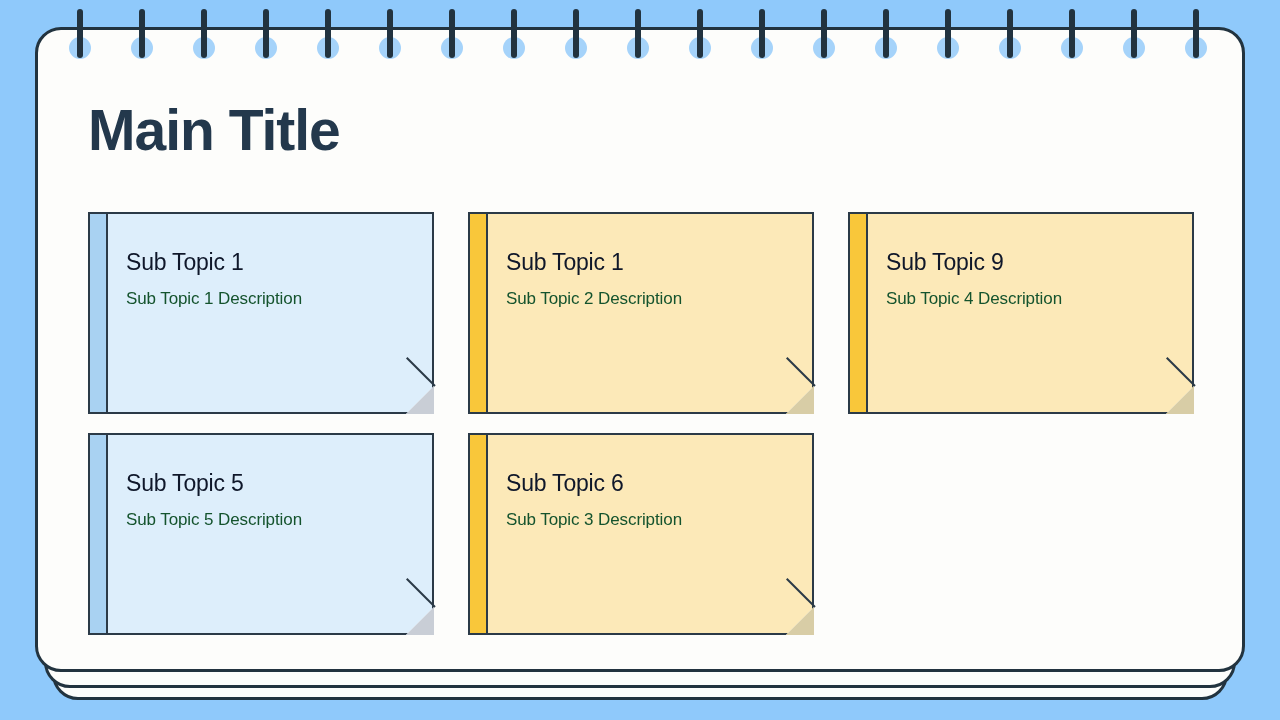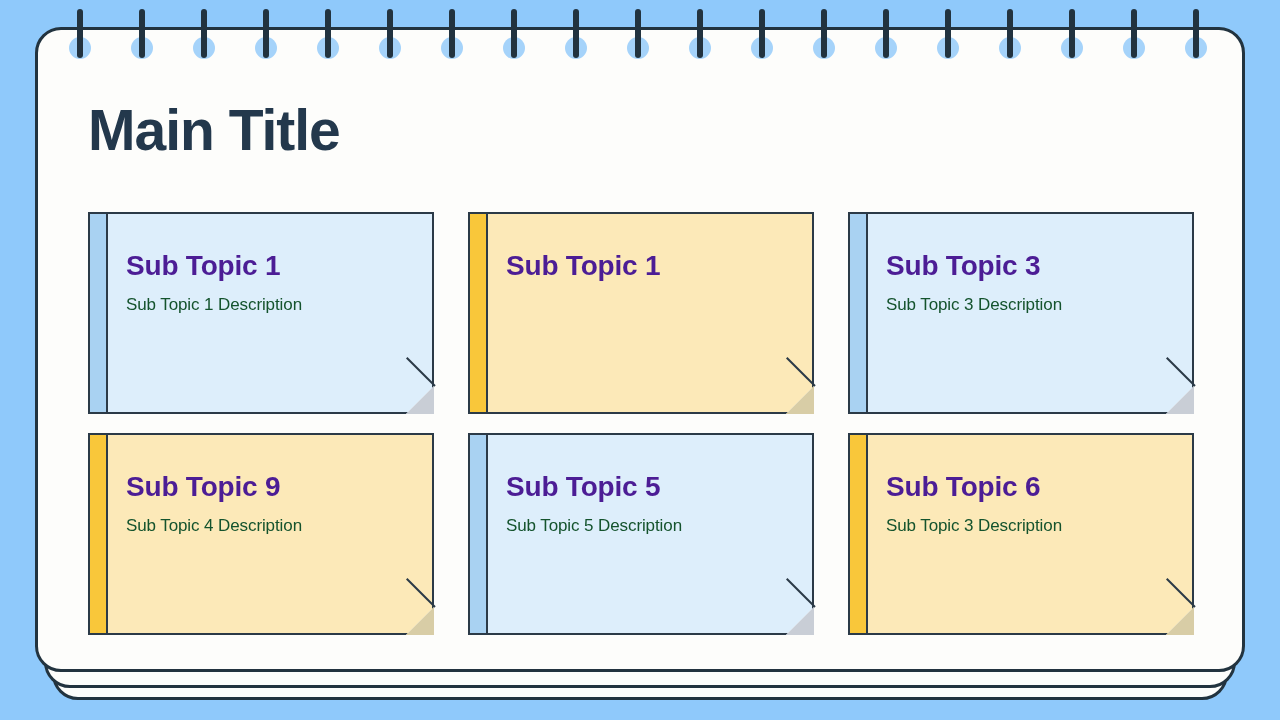--- a/index.html
+++ b/index.html
@@ -153,23 +153,23 @@
     transform-origin: 100% 50%;
     transform: rotate(45deg);
   }
   .card-text {
     position: absolute;
     left: 38px;
     top: 37px;
     right: 20px;
   }
   .card-title {
-    font-size: 28px;
-    font-weight: 700;
-    color: #4c1d95;
+    font-size: 23px;
+    font-weight: 400;
+    color: #0f172a;
     line-height: 1.2;
     letter-spacing: -0.2px;
   }
   .card-desc {
     margin-top: 11px;
     font-size: 17px;
     font-weight: 400;
     color: #14532d;
     line-height: 1.3;
     letter-spacing: -0.1px;
@@ -208,31 +208,21 @@
         </div>
       </div>
       <div class="card theme-yellow">
         <div class="card-shape">
           <div class="card-stripe"></div>
         </div>
         <div class="card-fold"></div>
         <div class="card-fold-edge"></div>
         <div class="card-text">
           <div class="card-title">Sub Topic 1</div>
-        </div>
-      </div>
-      <div class="card theme-blue">
-        <div class="card-shape">
-          <div class="card-stripe"></div>
-        </div>
-        <div class="card-fold"></div>
-        <div class="card-fold-edge"></div>
-        <div class="card-text">
-          <div class="card-title">Sub Topic 3</div>
-          <div class="card-desc">Sub Topic 3 Description</div>
+          <div class="card-desc">Sub Topic 2 Description</div>
         </div>
       </div>
       <div class="card theme-yellow">
         <div class="card-shape">
           <div class="card-stripe"></div>
         </div>
         <div class="card-fold"></div>
         <div class="card-fold-edge"></div>
         <div class="card-text">
           <div class="card-title">Sub Topic 9</div>

